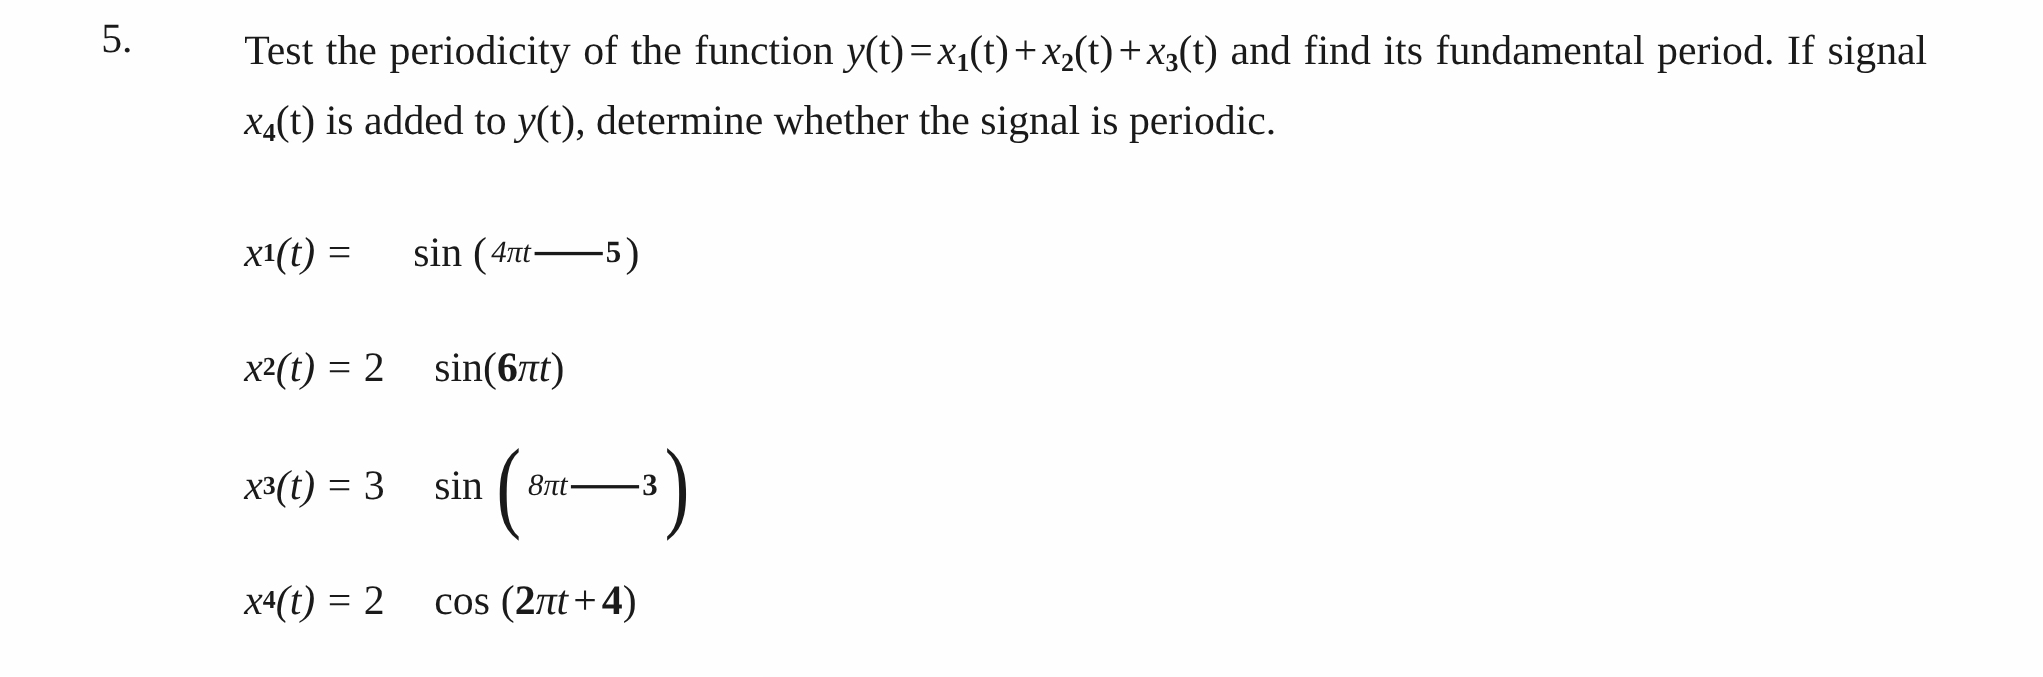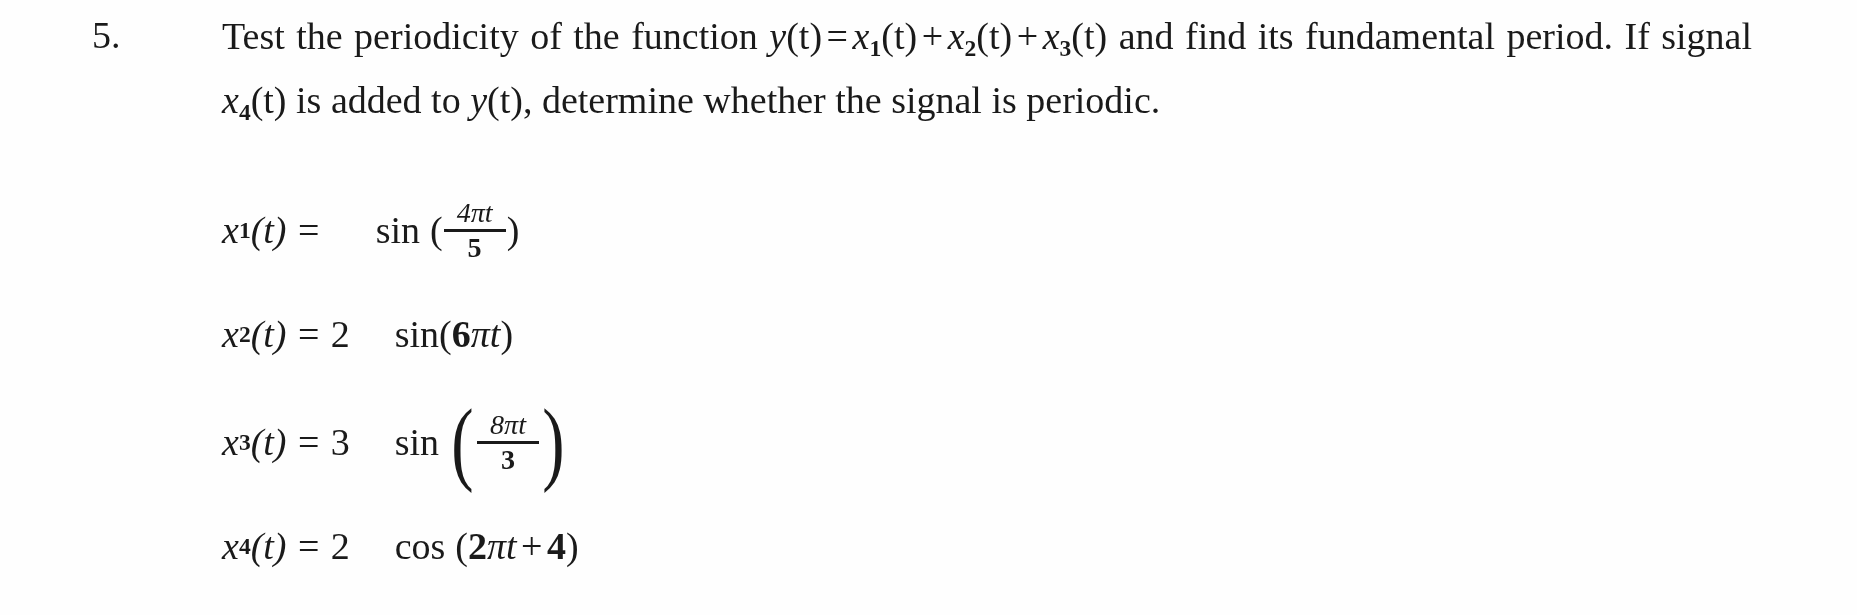--- a/index.html
+++ b/index.html
@@ -30,21 +30,21 @@
     top: 16px;
     font-size: 38px;
     line-height: 1;
     font-family: "Liberation Serif", "DejaVu Serif", serif;
   }
 
   
   .qbody {
     position: absolute;
     left: 222px;
-    top: 10px;
+    top: 20px;
     width: 1530px;
   }
 
   .para {
     font-size: 38px;
     line-height: 52px;
     text-align: justify;
     text-justify: inter-word;
     margin: 0;
   }
@@ -85,21 +85,21 @@
   .eq-4 { height: 96px; }
 
   .lhs { font-style: italic; }
   .eqsign { font-style: normal; padding: 0 0.30em; }
   .fname { font-style: normal; margin-left: 45px; }
   .coef { font-style: normal; }
 
   
   .frac {
     display: inline-flex;
-    flex-direction: column;
+    flex-direction: row;
     align-items: center;
     vertical-align: middle;
     font-style: normal;
     margin: 0 1px;
   }
   .frac .num {
     font-size: 0.74em;
     font-style: italic;
     line-height: 1.05;
     padding: 0 3px;

